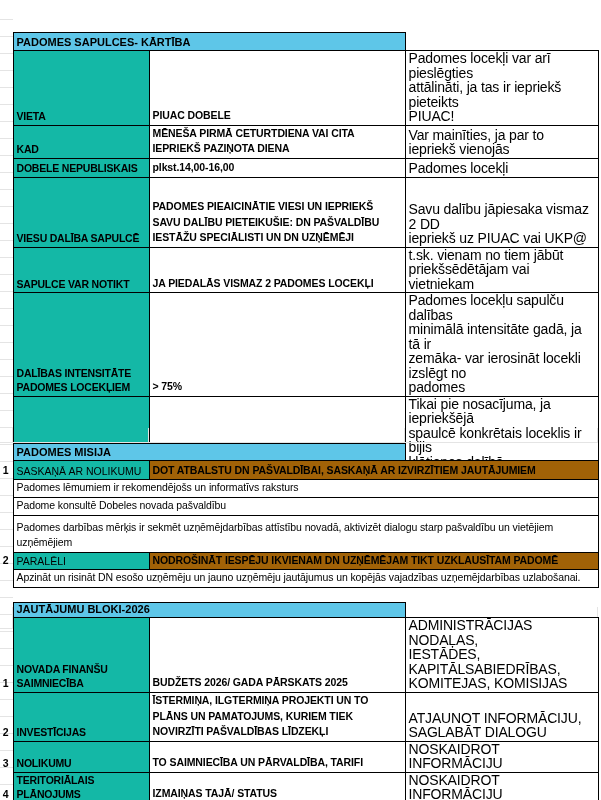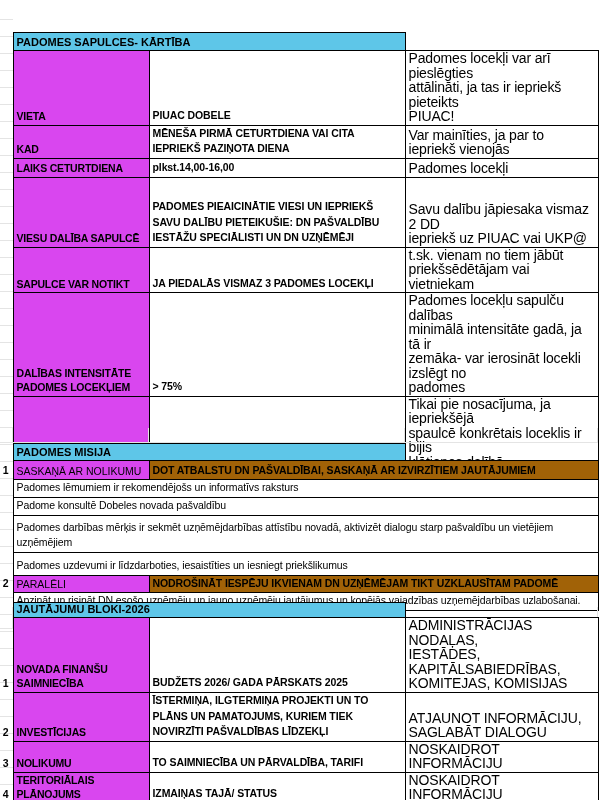--- a/index.html
+++ b/index.html
@@ -26,21 +26,21 @@
     background:transparent;
   }
   td{
     padding:0 3px 1px 3px;vertical-align:bottom;overflow:hidden;
     font-size:10.5px;line-height:15.5px;
   }
   td.b{border:1px solid #000;background:#fff;}
   td.m{border:none;background:transparent;font-weight:bold;text-align:center;padding:0 1px 1px 0;}
   td.ghost{border:none;border-left:1px solid #dcdcdc;background:transparent;}
   td.blue{background:#5EC6E8;font-weight:bold;font-size:11px;line-height:13px;white-space:nowrap;}
-  td.lab{background:#d946ef;font-weight:bold;line-height:14.5px;letter-spacing:-0.2px;white-space:pre-line;}
+  td.lab{background:#14b8a6;font-weight:bold;line-height:14.5px;letter-spacing:-0.2px;white-space:pre-line;}
   td.lab.reg{font-weight:normal;letter-spacing:0;}
   td.val{font-weight:bold;white-space:pre-line;letter-spacing:-0.1px;}
   td.val.gray{background:#a16207;}
   td.note{font-size:14px;line-height:14.5px;letter-spacing:-0.15px;white-space:pre-line;}
   td.txt{white-space:pre-line;letter-spacing:-0.1px;}
 </style>
 </head>
 <body>
 
 <div class="margin-strip"></div>
@@ -68,37 +68,37 @@
   </tr>
   <tr style="height:33px">
     <td class="m"></td>
     <td class="b lab">KAD</td>
     <td class="b val">MĒNEŠA PIRMĀ CETURTDIENA VAI CITA
 IEPRIEKŠ PAZIŅOTA DIENA</td>
     <td class="b note">Var mainīties, ja par to iepriekš vienojās</td>
   </tr>
   <tr style="height:19px">
     <td class="m"></td>
-    <td class="b lab">LAIKS CETURTDIENA</td>
+    <td class="b lab">DOBELE NEPUBLISKAIS</td>
     <td class="b val">plkst.14,00-16,00</td>
     <td class="b note">Padomes locekļi</td>
   </tr>
   <tr style="height:70px">
     <td class="m"></td>
     <td class="b lab">VIESU DALĪBA SAPULCĒ</td>
     <td class="b val">PADOMES PIEAICINĀTIE VIESI UN IEPRIEKŠ
 SAVU DALĪBU PIETEIKUŠIE: DN PAŠVALDĪBU
 IESTĀŽU SPECIĀLISTI UN DN UZŅĒMĒJI</td>
     <td class="b note">Savu dalību jāpiesaka vismaz 2 DD
 iepriekš uz PIUAC vai UKP@</td>
   </tr>
   <tr style="height:34px">
     <td class="m"></td>
     <td class="b lab">SAPULCE VAR NOTIKT</td>
-    <td class="b val">JA PIEDALĀS VISMAZ 3 PADOMES LOCEKĻI</td>
+    <td class="b val">JA PIEDALĀS VISMAZ 2 PADOMES LOCEKĻI</td>
     <td class="b note">t.sk. vienam no tiem jābūt
 priekšsēdētājam vai vietniekam</td>
   </tr>
   <tr style="height:65px">
     <td class="m"></td>
     <td class="b lab">DALĪBAS INTENSITĀTE
 PADOMES LOCEKĻIEM</td>
     <td class="b val">&gt; 75%</td>
     <td class="b note">Padomes locekļu sapulču dalības
 minimālā intensitāte gadā, ja tā ir
@@ -142,24 +142,20 @@
   </tr>
   <tr style="height:18px">
     <td class="m"></td>
     <td class="b txt" colspan="3">Padome konsultē Dobeles novada pašvaldību</td>
   </tr>
   <tr style="height:37px">
     <td class="m"></td>
     <td class="b txt" colspan="3">Padomes darbības mērķis ir sekmēt uzņēmējdarbības attīstību novadā, aktivizēt dialogu starp pašvaldību un vietējiem
 uzņēmējiem</td>
   </tr>
-  <tr style="height:23px">
-    <td class="m"></td>
-    <td class="b txt" colspan="3">Padomes uzdevumi ir līdzdarboties, iesaistīties un iesniegt priekšlikumus</td>
-  </tr>
   <tr style="height:17px">
     <td class="m">2</td>
     <td class="b lab reg">PARALĒLI</td>
     <td class="b val gray" colspan="2">NODROŠINĀT IESPĒJU IKVIENAM DN UZŅĒMĒJAM TIKT UZKLAUSĪTAM PADOMĒ</td>
   </tr>
   <tr style="height:17px">
     <td class="m"></td>
     <td class="b txt" colspan="3">Apzināt un risināt DN esošo uzņēmēju un jauno uzņēmēju jautājumus un kopējās vajadzības uzņemējdarbības uzlabošanai.</td>
   </tr>
 </tbody>

